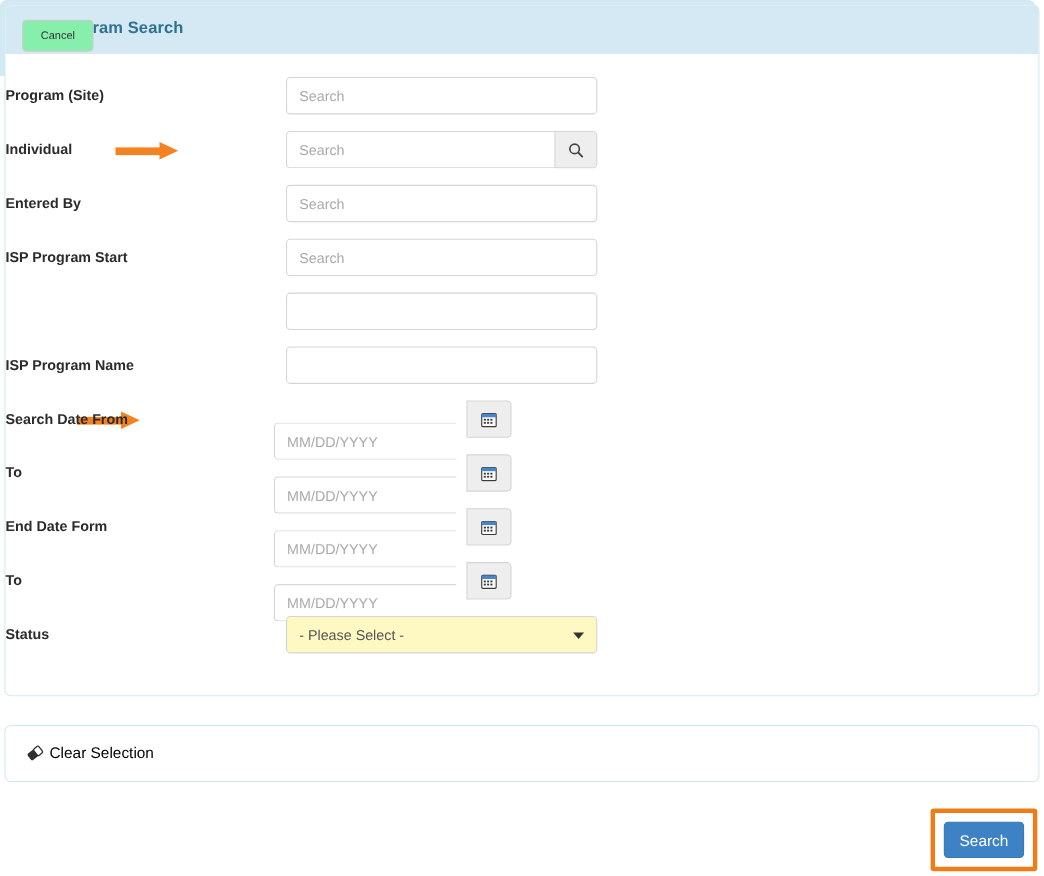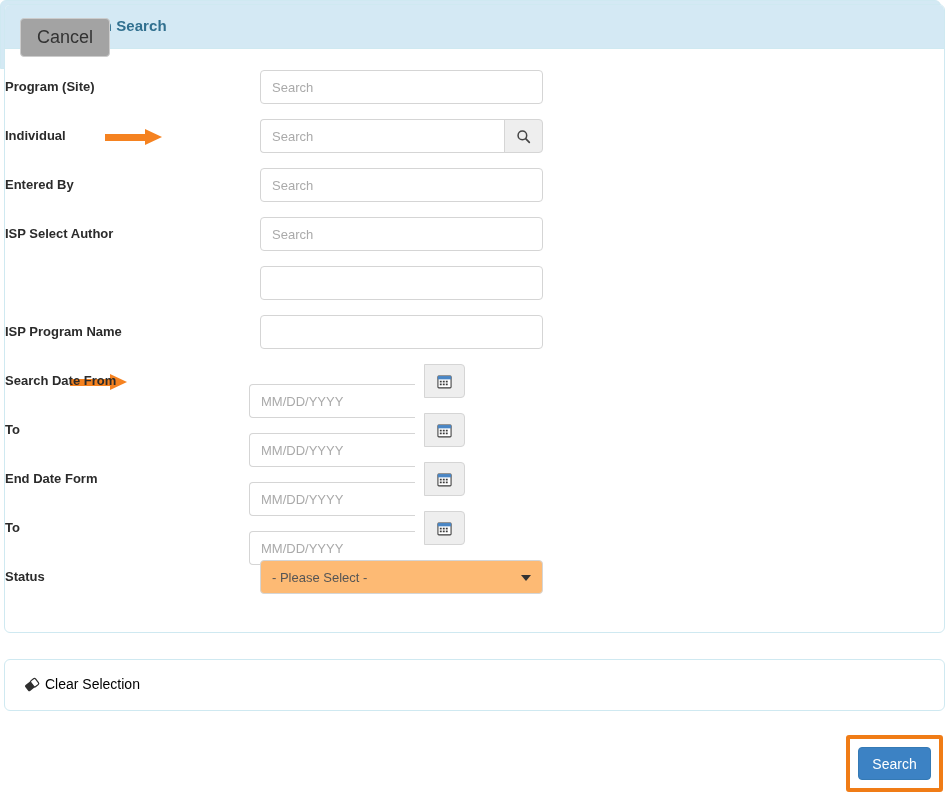--- a/index.html
+++ b/index.html
@@ -93,21 +93,21 @@
     cursor: pointer;
   }
   .addon.search-addon { left: 499px; width: 39px; }
   .addon.cal-addon    { left: 419px; width: 41px; }
 
   
   .sel-wrap { position: absolute; left: 255px; top: 3px; width: 283px; height: 34px; }
   .sel {
     width: 100%; height: 34px;
     border: 1px solid #d5d5d5; border-radius: 4px;
-    background: #fdba74; font-size: 13px; color: #555;
+    background: #fef9c3; font-size: 13px; color: #555;
     padding: 0 28px 0 11px;
     font-family: "Liberation Sans", sans-serif;
     -webkit-appearance: none; appearance: none;
     outline: none;
   }
   .caret {
     position: absolute; right: 12px; top: 15px;
     width: 0; height: 0;
     border-left: 5px solid transparent;
     border-right: 5px solid transparent;
@@ -119,22 +119,22 @@
   .clear-link {
     position: absolute; left: 40px; top: 16px;
     font-size: 14px; color: #000000; cursor: pointer; text-decoration: none;
   }
   .eraser-icon { position: absolute; left: 18px; top: 16px; width: 18px; height: 18px; }
 
   
   .btn-cancel {
     position: absolute; left: 20px; top: 18px;
     padding: 8px 16px;
-    font-size: 18px; color: #333;
-    background: #a3a3a3;
+    font-size: 10px; color: #333;
+    background: #86efac;
     border: 1px solid #cccccc;
     border-radius: 4px;
     cursor: pointer;
     font-family: "Liberation Sans", sans-serif;
   }
   .search-highlight {
     position: absolute; left: 846px; top: 735px;
     width: 97px; height: 57px;
     border: 4px solid #f07c16;
     border-radius: 3px;
@@ -176,21 +176,21 @@
               <circle cx="6.8" cy="6.8" r="4.6" fill="none" stroke="#444" stroke-width="1.6"></circle>
               <line x1="10.3" y1="10.3" x2="14.2" y2="14.2" stroke="#444" stroke-width="1.8" stroke-linecap="round"></line>
             </svg>
           </div>
         </div>
         <div class="row" style="top: 160px;">
           <div class="lbl">Entered By</div>
           <input type="text" class="inp text-wide" placeholder="Search" style="">
         </div>
         <div class="row" style="top: 209px;">
-          <div class="lbl">ISP Select Author</div>
+          <div class="lbl">ISP Program Start</div>
           <input type="text" class="inp text-wide" placeholder="Search" style="">
         </div>
         <div class="row" style="top: 258px;">
           <input type="text" class="inp text-wide" placeholder="" style="">
         </div>
         <div class="row" style="top: 307px;">
           <div class="lbl">ISP Program Name</div>
           <input type="text" class="inp text-wide" placeholder="" style="">
         </div>
         <div class="row" style="top: 356px;">

